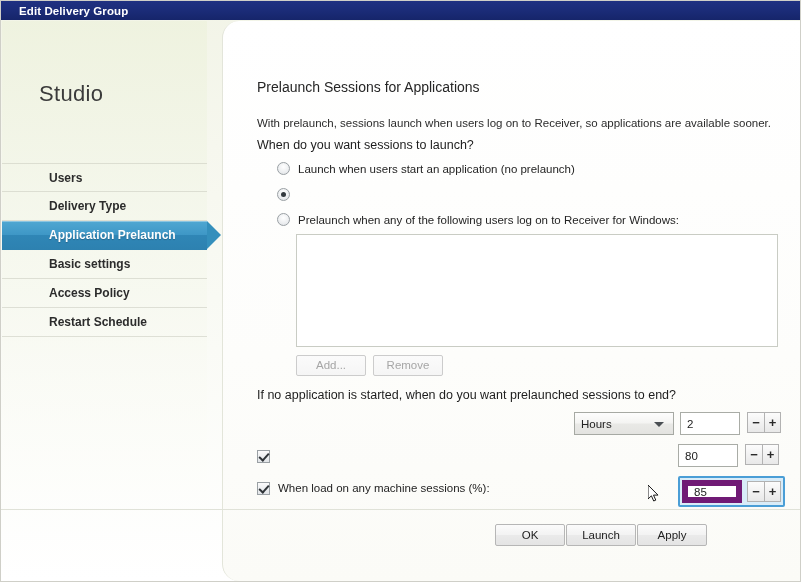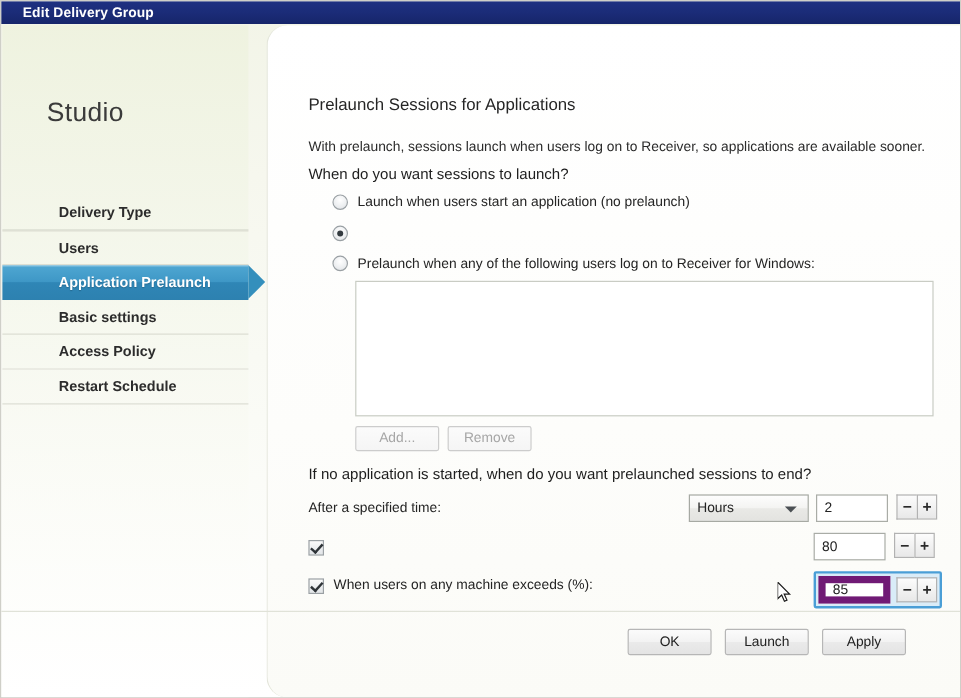--- a/index.html
+++ b/index.html
@@ -343,24 +343,24 @@
   .separator {
     position: absolute;
     left: 0;
     top: 508px;
     width: 800px;
     height: 1px;
     background: #e0e2d8;
   }
   .footer-btns {
     position: absolute;
-    left: 522px;
+    left: 494px;
     top: 523px;
     display: flex;
-    gap: 11px;
+    gap: 1px;
     align-items: center;
   }
   .btn.wide {
     width: 70px;
     height: 22px;
     line-height: 20px;
   }
 
   
   .cursor {
@@ -378,25 +378,25 @@
 <div id="app">
 
   <div class="titlebar">
     <span class="titlebar-text">Edit Delivery Group</span>
   </div>
 
   <div class="leftpane">
     <div class="studio-logo">Studio</div>
 
     <div class="navlist">
+      <div class="navitem first">
+        <span>Users</span>
+      </div>
       <div class="navitem">
         <span>Delivery Type</span>
-      </div>
-      <div class="navitem first">
-        <span>Users</span>
       </div>
       <div class="navitem selected">
         <span>Application Prelaunch</span>
       </div>
       <div class="navitem">
         <span>Basic settings</span>
       </div>
       <div class="navitem">
         <span>Access Policy</span>
       </div>
@@ -426,23 +426,20 @@
 
     <div class="listbox"></div>
 
     <div class="listbox-btns">
       <div class="btn small disabled">Add...</div>
       <div class="btn small disabled">Remove</div>
     </div>
 
     <div class="q2">If no application is started, when do you want prelaunched sessions to end?</div>
 
-    <div class="setrow s1">
-      <span class="setlabel">After a specified time:</span>
-    </div>
     <div class="ctrl-group c1">
       <div class="select">
         <span>Hours</span>
         <span class="select-caret"></span>
       </div>
       <div class="numinput">2</div>
       <div class="spinner">
         <div class="spin-btn minus">−</div>
         <div class="spin-btn plus">+</div>
       </div>
@@ -454,21 +451,21 @@
     <div class="ctrl-group c2">
       <div class="numinput">80</div>
       <div class="spinner">
         <div class="spin-btn minus">−</div>
         <div class="spin-btn plus">+</div>
       </div>
     </div>
 
     <div class="setrow s3">
       <span class="checkbox checked"></span>
-      <span class="setlabel">When users on any machine exceeds (%):</span>
+      <span class="setlabel">When load on any machine sessions (%):</span>
     </div>
     <div class="ctrl-group c3">
       <div class="focus-wrap">
         <div class="numinput">85</div>
         <div class="spinner">
           <div class="spin-btn minus">−</div>
           <div class="spin-btn plus">+</div>
         </div>
       </div>
     </div>

